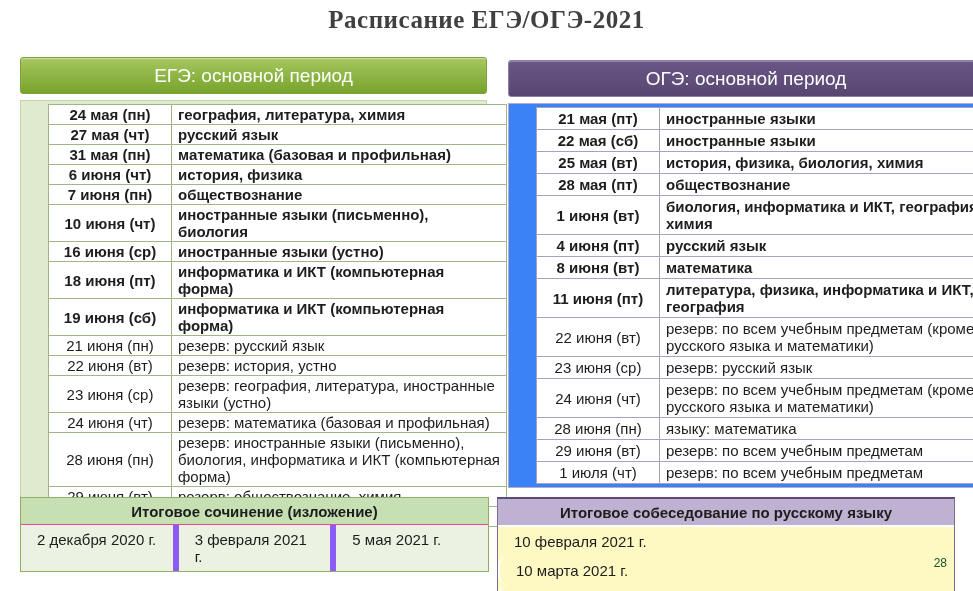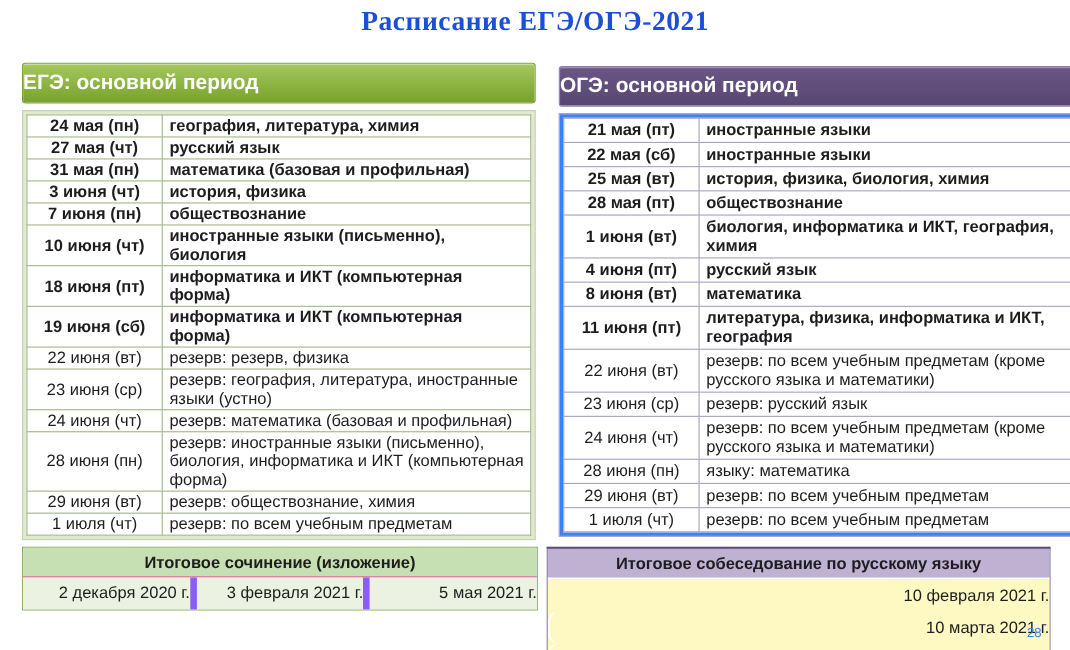--- a/index.html
+++ b/index.html
@@ -2,67 +2,67 @@
 <html><head>
 <meta charset="utf-8">
 <style>
   html,body { margin:0; padding:0; }
   .slide {
     position:relative; width:973px; height:591px; background:#ffffff;
     font-family:"Liberation Sans", sans-serif; color:#1d1d1d; overflow:hidden;
   }
   .title {
     position:absolute; top:6px; left:0; right:0; text-align:center;
-    font-family:"Liberation Serif", serif; font-weight:bold; font-size:25px; color:#1d4ed8;
+    font-family:"Liberation Serif", serif; font-weight:bold; font-size:25px; color:#404040;
     letter-spacing:0.5px;
   }
   .col { position:absolute; }
   .col-left  { left:20px; top:57px; width:467px; }
   .col-right { left:508px; top:60px; width:476px; }
 
   .banner {
-    height:35px; display:flex; align-items:center; 
-    color:#ffffff; font-weight:bold; font-size:19px; border-radius:3px; margin-bottom:6px;
+    height:35px; display:flex; align-items:center; justify-content:center;
+    color:#ffffff; font-weight:normal; font-size:19px; border-radius:3px; margin-bottom:6px;
   }
   .banner-green {
     background:linear-gradient(#a6c75f, #77a32b);
     border:1px solid #7ba23a;
     box-shadow:inset 0 1px 1px rgba(255,255,255,0.45);
   }
   .banner-purple {
     background:linear-gradient(#6a5685, #584672);
     border:1px solid #8d7dab;
     box-shadow:inset 0 1px 1px rgba(255,255,255,0.3);
   }
 
   .frame { padding:3px; }
   .frame-green  { background:#dfeace; border:1px solid #c3d5aa; }
   .frame-purple { background:#3b82f6; border:1px solid #b5aac8; }
 
-  table.sched { width:100%; border-collapse:collapse; background:#ffffff; table-layout:fixed; }
+  table.sched { width:100%; border-collapse:collapse; background:#ffffff; table-layout:fixed;margin-left:24px; }
   table.sched td { font-size:15px; line-height:17px; vertical-align:middle; }
   .sched-green  td { border:1px solid #a3b586; padding:1px 6px; }
   .sched-purple td { border:1px solid #aaa0bf; padding:2px 6px; }
   td.date { width:118px; text-align:center; padding-left:2px; padding-right:2px; white-space:nowrap; }
   td.b { font-weight:bold; }
 
   .block { position:absolute; width:467px; top:497px; }
   .block-left  { left:20px; border:1px solid #8fae66; }
   .block-right { left:497px; width:456px; border:1px solid #7c6b99; border-top:2px solid #5d4a78; }
   .block-title { text-align:center; font-weight:bold; font-size:15px; padding:5px 0 4px 0; }
   .block-left  .block-title { background:#c6e0b4; border-bottom:1px solid #ec4899; }
   .block-right .block-title { background:#bfb1d2; border-bottom:2px solid #ffffff; }
   .block-dates { display:flex; }
   .block-left  .block-dates { background:#ebf2e2; }
   .block-right .block-dates { background:#fef9c3;flex-direction:column; }
-  .datecell { flex:1; text-align:right; font-size:15px; padding:6px 0; }
+  .datecell { flex:1; text-align:left; font-size:15px; padding:6px 16px; }
   .block-left  .datecell + .datecell { border-left:6px solid #8b5cf6; }
   .block-right .datecell + .datecell { border-left:2px solid #ffffff;border-radius:10px; }
 
-  .pagenum { position:absolute; right:26px; bottom:9px; font-size:12px; color:#3b82f6; }
+  .pagenum { position:absolute; right:26px; bottom:21px; font-size:12px; color:#14532d; }
 </style>
 </head>
 <body>
 
 <div class="slide">
 
   <div class="title">Расписание ЕГЭ/ОГЭ-2021</div>
 
   <div class="col col-left">
     <div class="banner banner-green">
@@ -77,42 +77,50 @@
             </tr>
             <tr>
               <td class="date b">27 мая (чт)</td>
               <td class="subj b">русский язык</td>
             </tr>
             <tr>
               <td class="date b">31 мая (пн)</td>
               <td class="subj b">математика  (базовая и профильная)</td>
             </tr>
             <tr>
-              <td class="date b">3 июня (чт)</td>
+              <td class="date b">6 июня (чт)</td>
               <td class="subj b">история, физика</td>
             </tr>
             <tr>
               <td class="date b">7 июня (пн)</td>
               <td class="subj b">обществознание</td>
             </tr>
             <tr>
               <td class="date b">10 июня (чт)</td>
               <td class="subj b">иностранные языки (письменно), биология</td>
             </tr>
             <tr>
+              <td class="date b">16 июня (ср)</td>
+              <td class="subj b">иностранные языки (устно)</td>
+            </tr>
+            <tr>
               <td class="date b">18 июня (пт)</td>
               <td class="subj b">информатика и ИКТ (компьютерная форма)</td>
             </tr>
             <tr>
               <td class="date b">19 июня (сб)</td>
               <td class="subj b">информатика и ИКТ (компьютерная форма)</td>
             </tr>
             <tr>
+              <td class="date">21 июня (пн)</td>
+              <td class="subj">резерв:  русский язык</td>
+            </tr>
+            <tr>
               <td class="date">22 июня (вт)</td>
-              <td class="subj">резерв: резерв, физика</td>
+              <td class="subj">резерв: история, устно</td>
             </tr>
             <tr>
               <td class="date">23 июня (ср)</td>
               <td class="subj">резерв: география, литература, иностранные языки (устно)</td>
             </tr>
             <tr>
               <td class="date">24 июня (чт)</td>
               <td class="subj">резерв: математика (базовая и профильная)</td>
             </tr>
             <tr>

